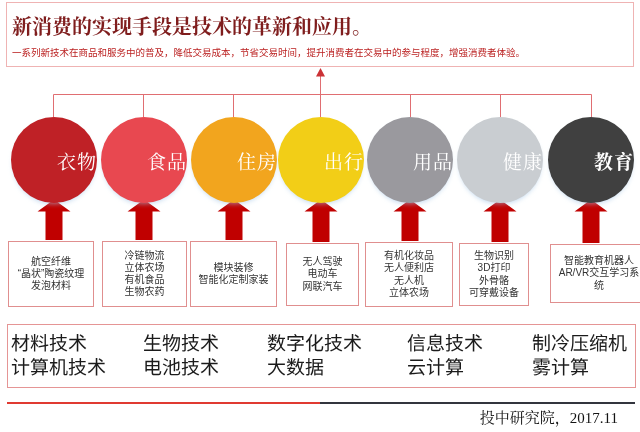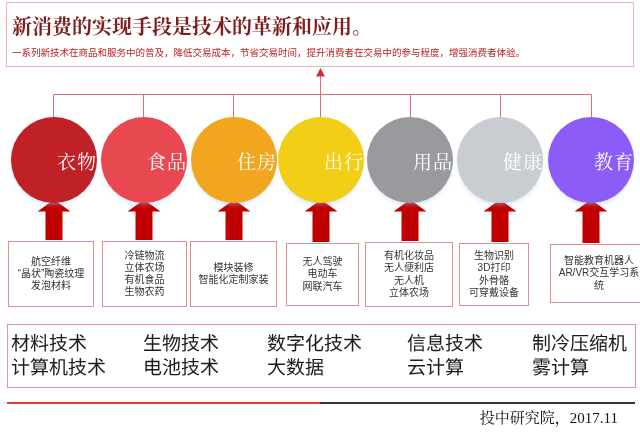--- a/index.html
+++ b/index.html
@@ -82,21 +82,21 @@
   </div>
 <div class="abs circle" style="left: 278px; background-color: rgb(242, 206, 23);">
     <span>出行</span>
   </div>
 <div class="abs circle" style="left: 367px; background-color: rgb(154, 153, 158);">
     <span>用品</span>
   </div>
 <div class="abs circle" style="left: 457px; background-color: rgb(201, 205, 209);">
     <span>健康</span>
   </div>
-<div class="abs circle" style="left: 548px; background-color: #8b5cf6;">
+<div class="abs circle" style="left: 548px; background-color: #404040; font-weight: bold;">
     <span>教育</span>
   </div>
 
 <div class="abs ibox" style="left:8px;top:241px;width:86px;height:66px">
   <span>航空纤维</span>
   <span>“晶状”陶瓷纹理</span>
   <span>发泡材料</span>
 </div>
 <div class="abs ibox" style="left:102px;top:241px;width:85px;height:66px">
   <span>冷链物流</span>

